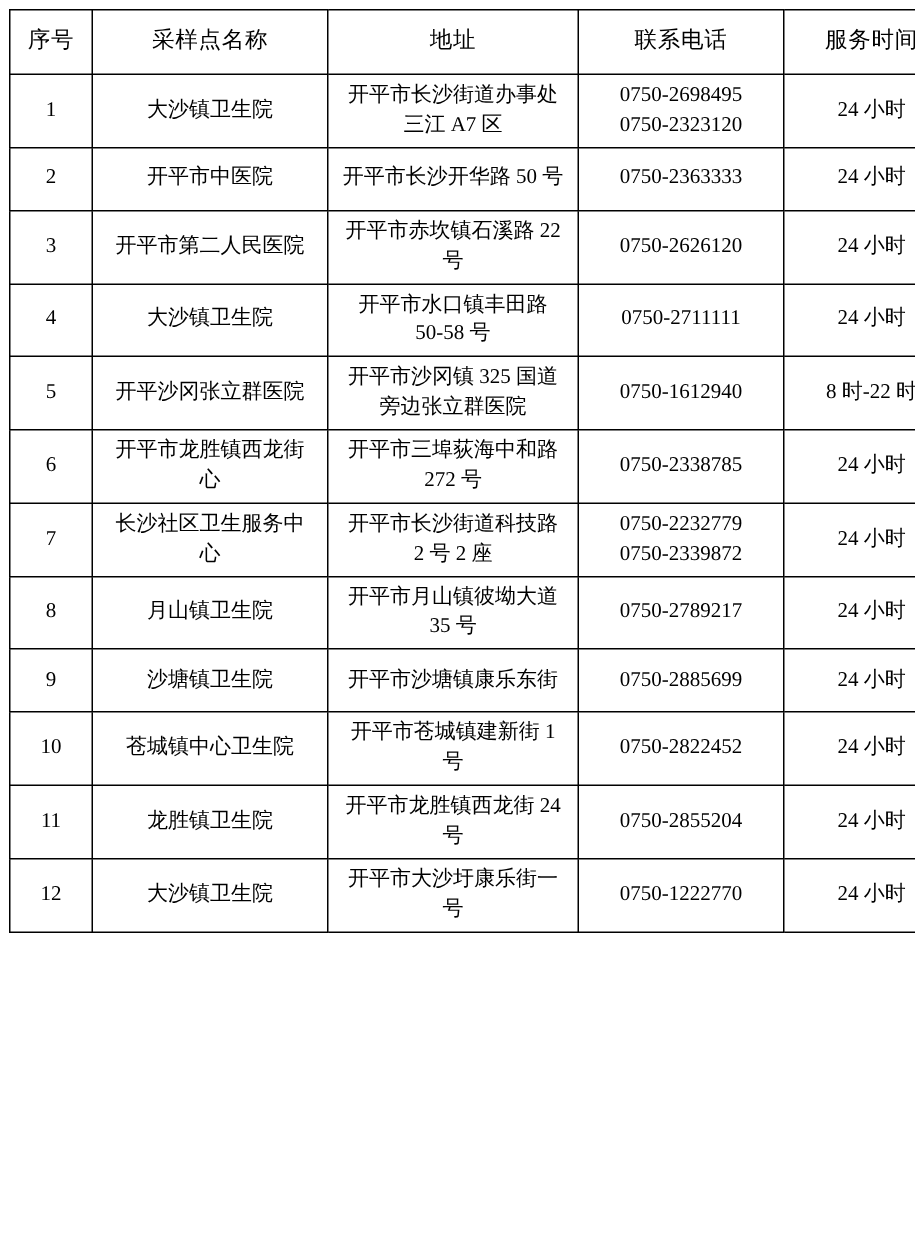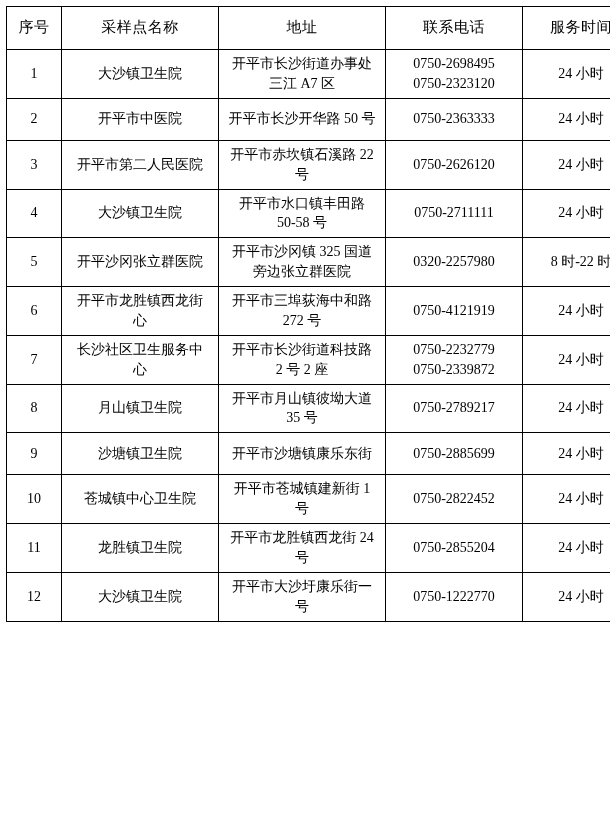--- a/index.html
+++ b/index.html
@@ -137,38 +137,38 @@
         <tr>
           <td class="c-no cell-lines">5</td>
           <td class="c-name cell-lines">
             <span>开平沙冈张立群医院</span>
           </td>
           <td class="c-addr cell-lines">
             <span>开平市沙冈镇 325 国道</span>
             <span>旁边张立群医院</span>
           </td>
           <td class="c-phone cell-lines">
-            <span>0320-2257980</span>
+            <span>0750-1612940</span>
           </td>
           <td class="c-hours cell-lines">
             <span>8 时-22 时</span>
           </td>
         </tr>
         <tr>
           <td class="c-no cell-lines">6</td>
           <td class="c-name cell-lines">
             <span>开平市龙胜镇西龙街</span>
             <span>心</span>
           </td>
           <td class="c-addr cell-lines">
             <span>开平市三埠荻海中和路</span>
             <span>272 号</span>
           </td>
           <td class="c-phone cell-lines">
-            <span>0750-4121919</span>
+            <span>0750-2338785</span>
           </td>
           <td class="c-hours cell-lines">
             <span>24 小时</span>
           </td>
         </tr>
         <tr>
           <td class="c-no cell-lines">7</td>
           <td class="c-name cell-lines">
             <span>长沙社区卫生服务中</span>
             <span>心</span>

